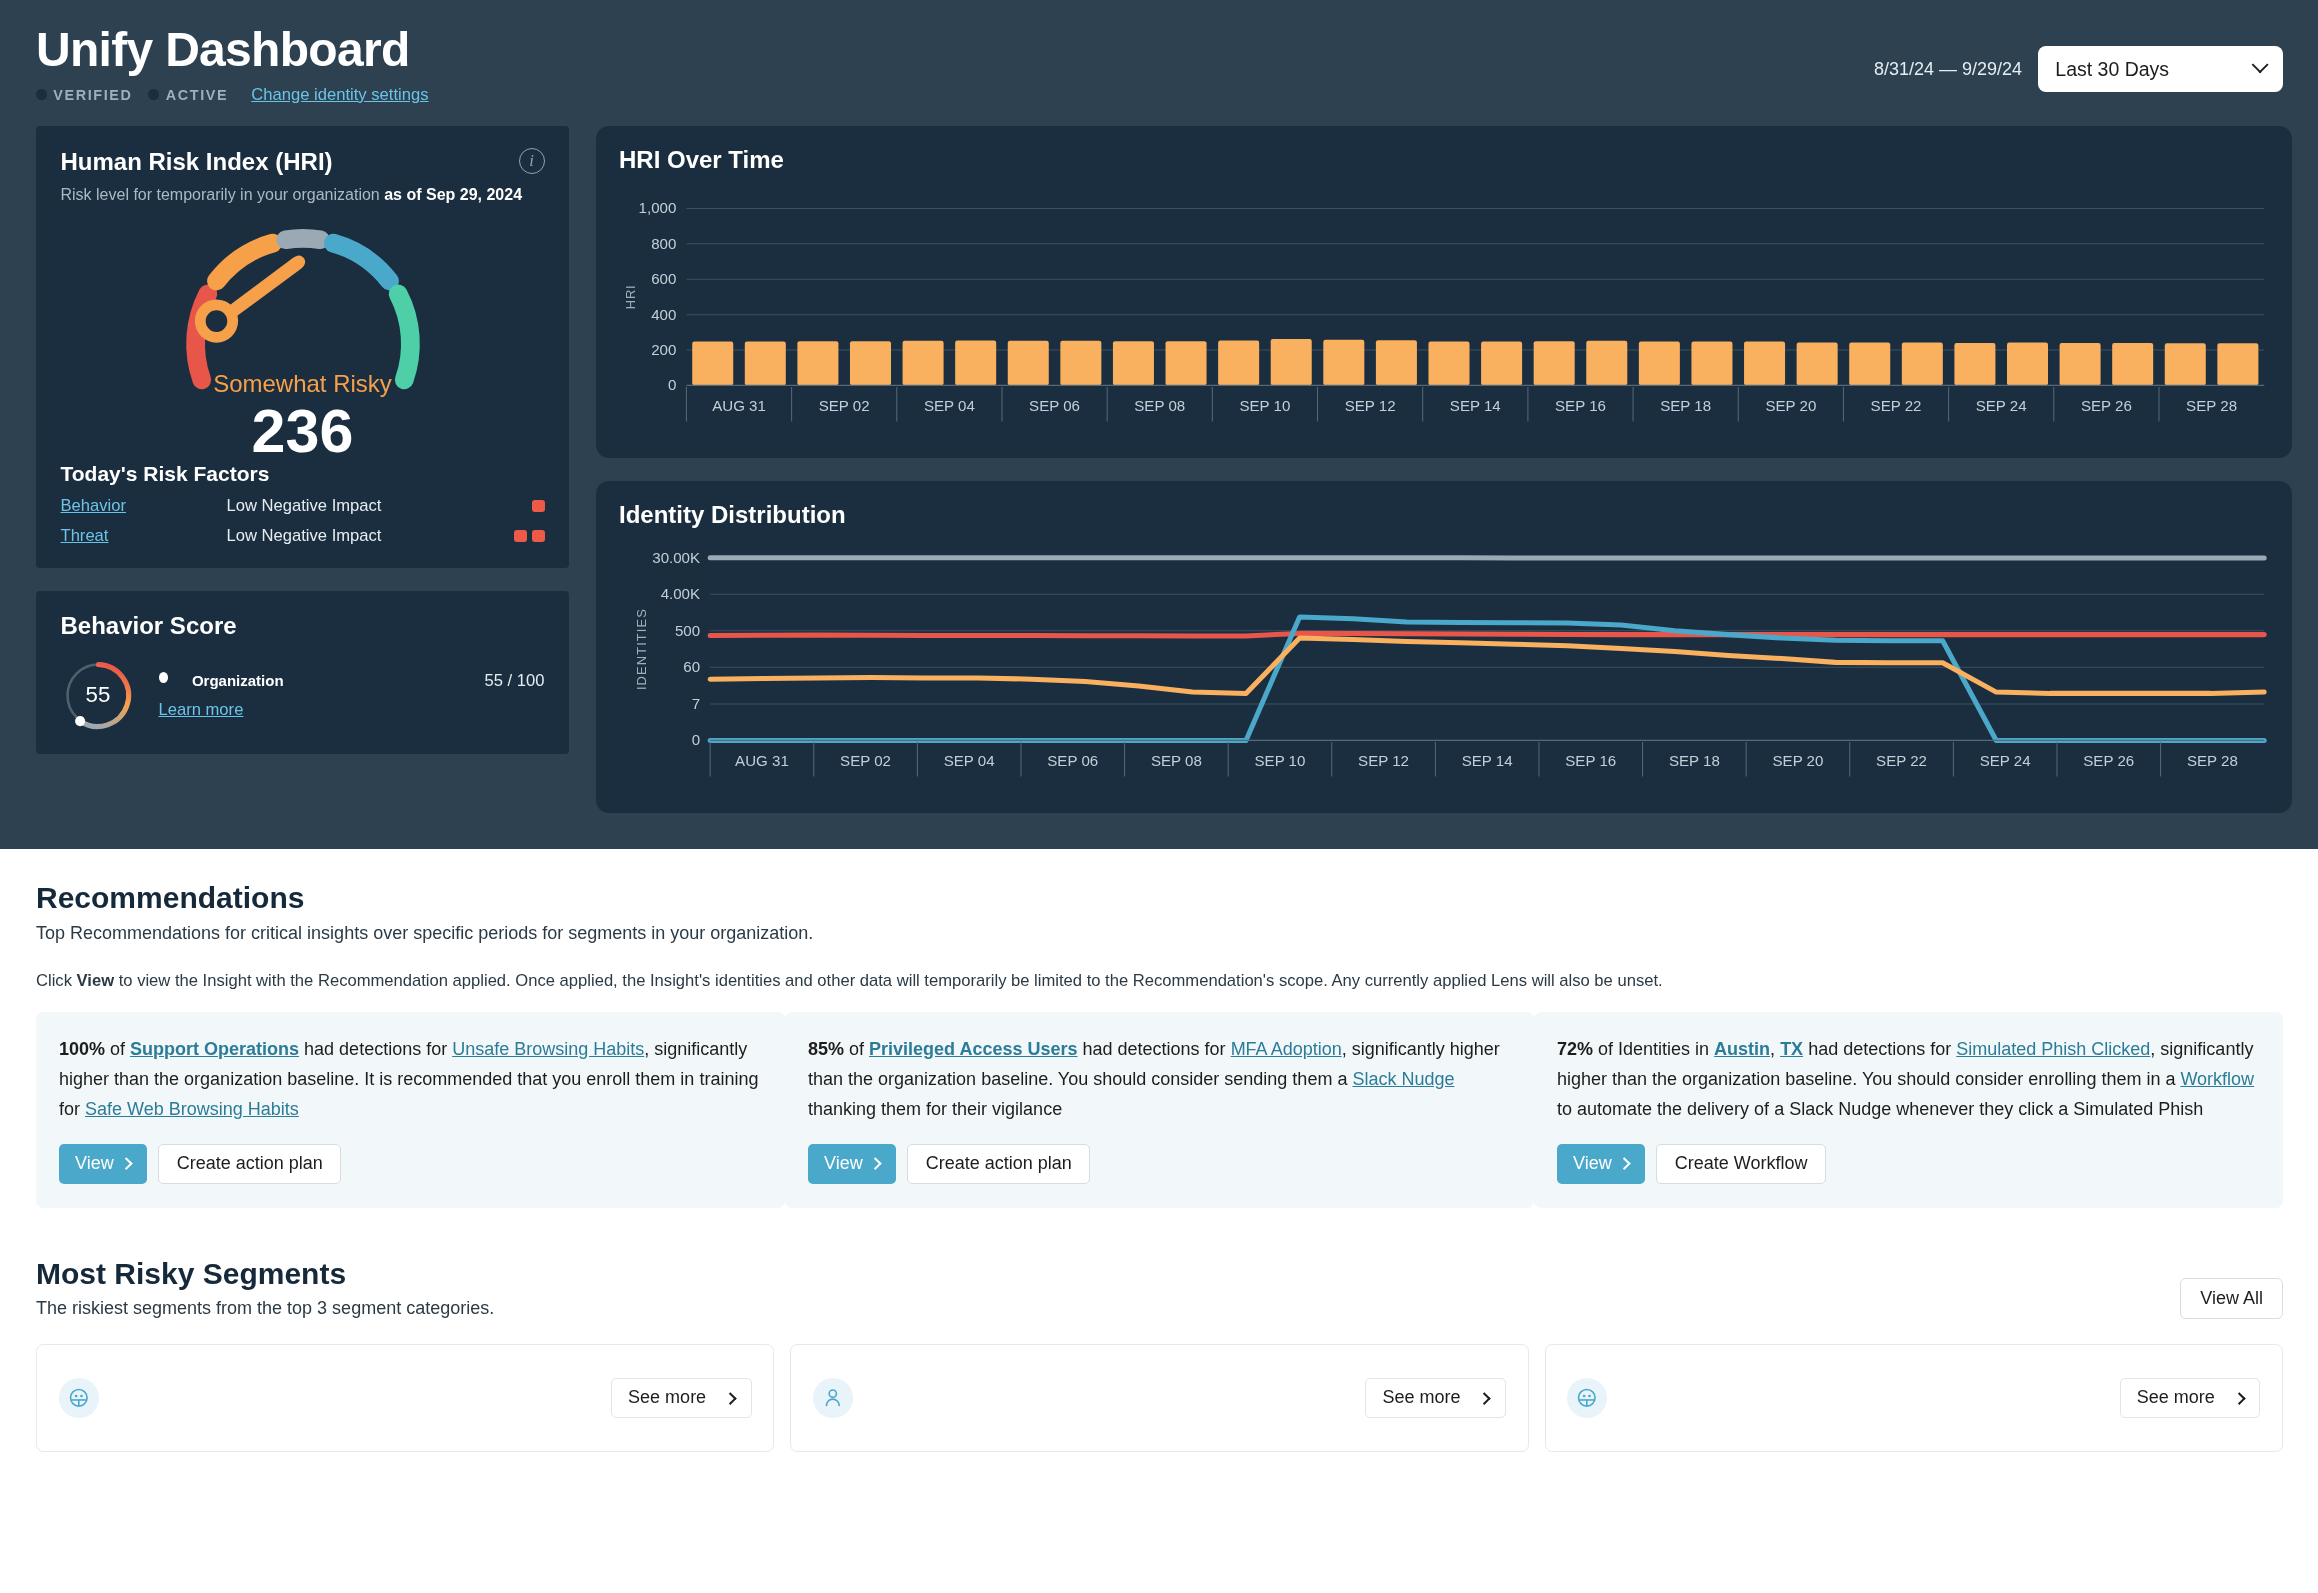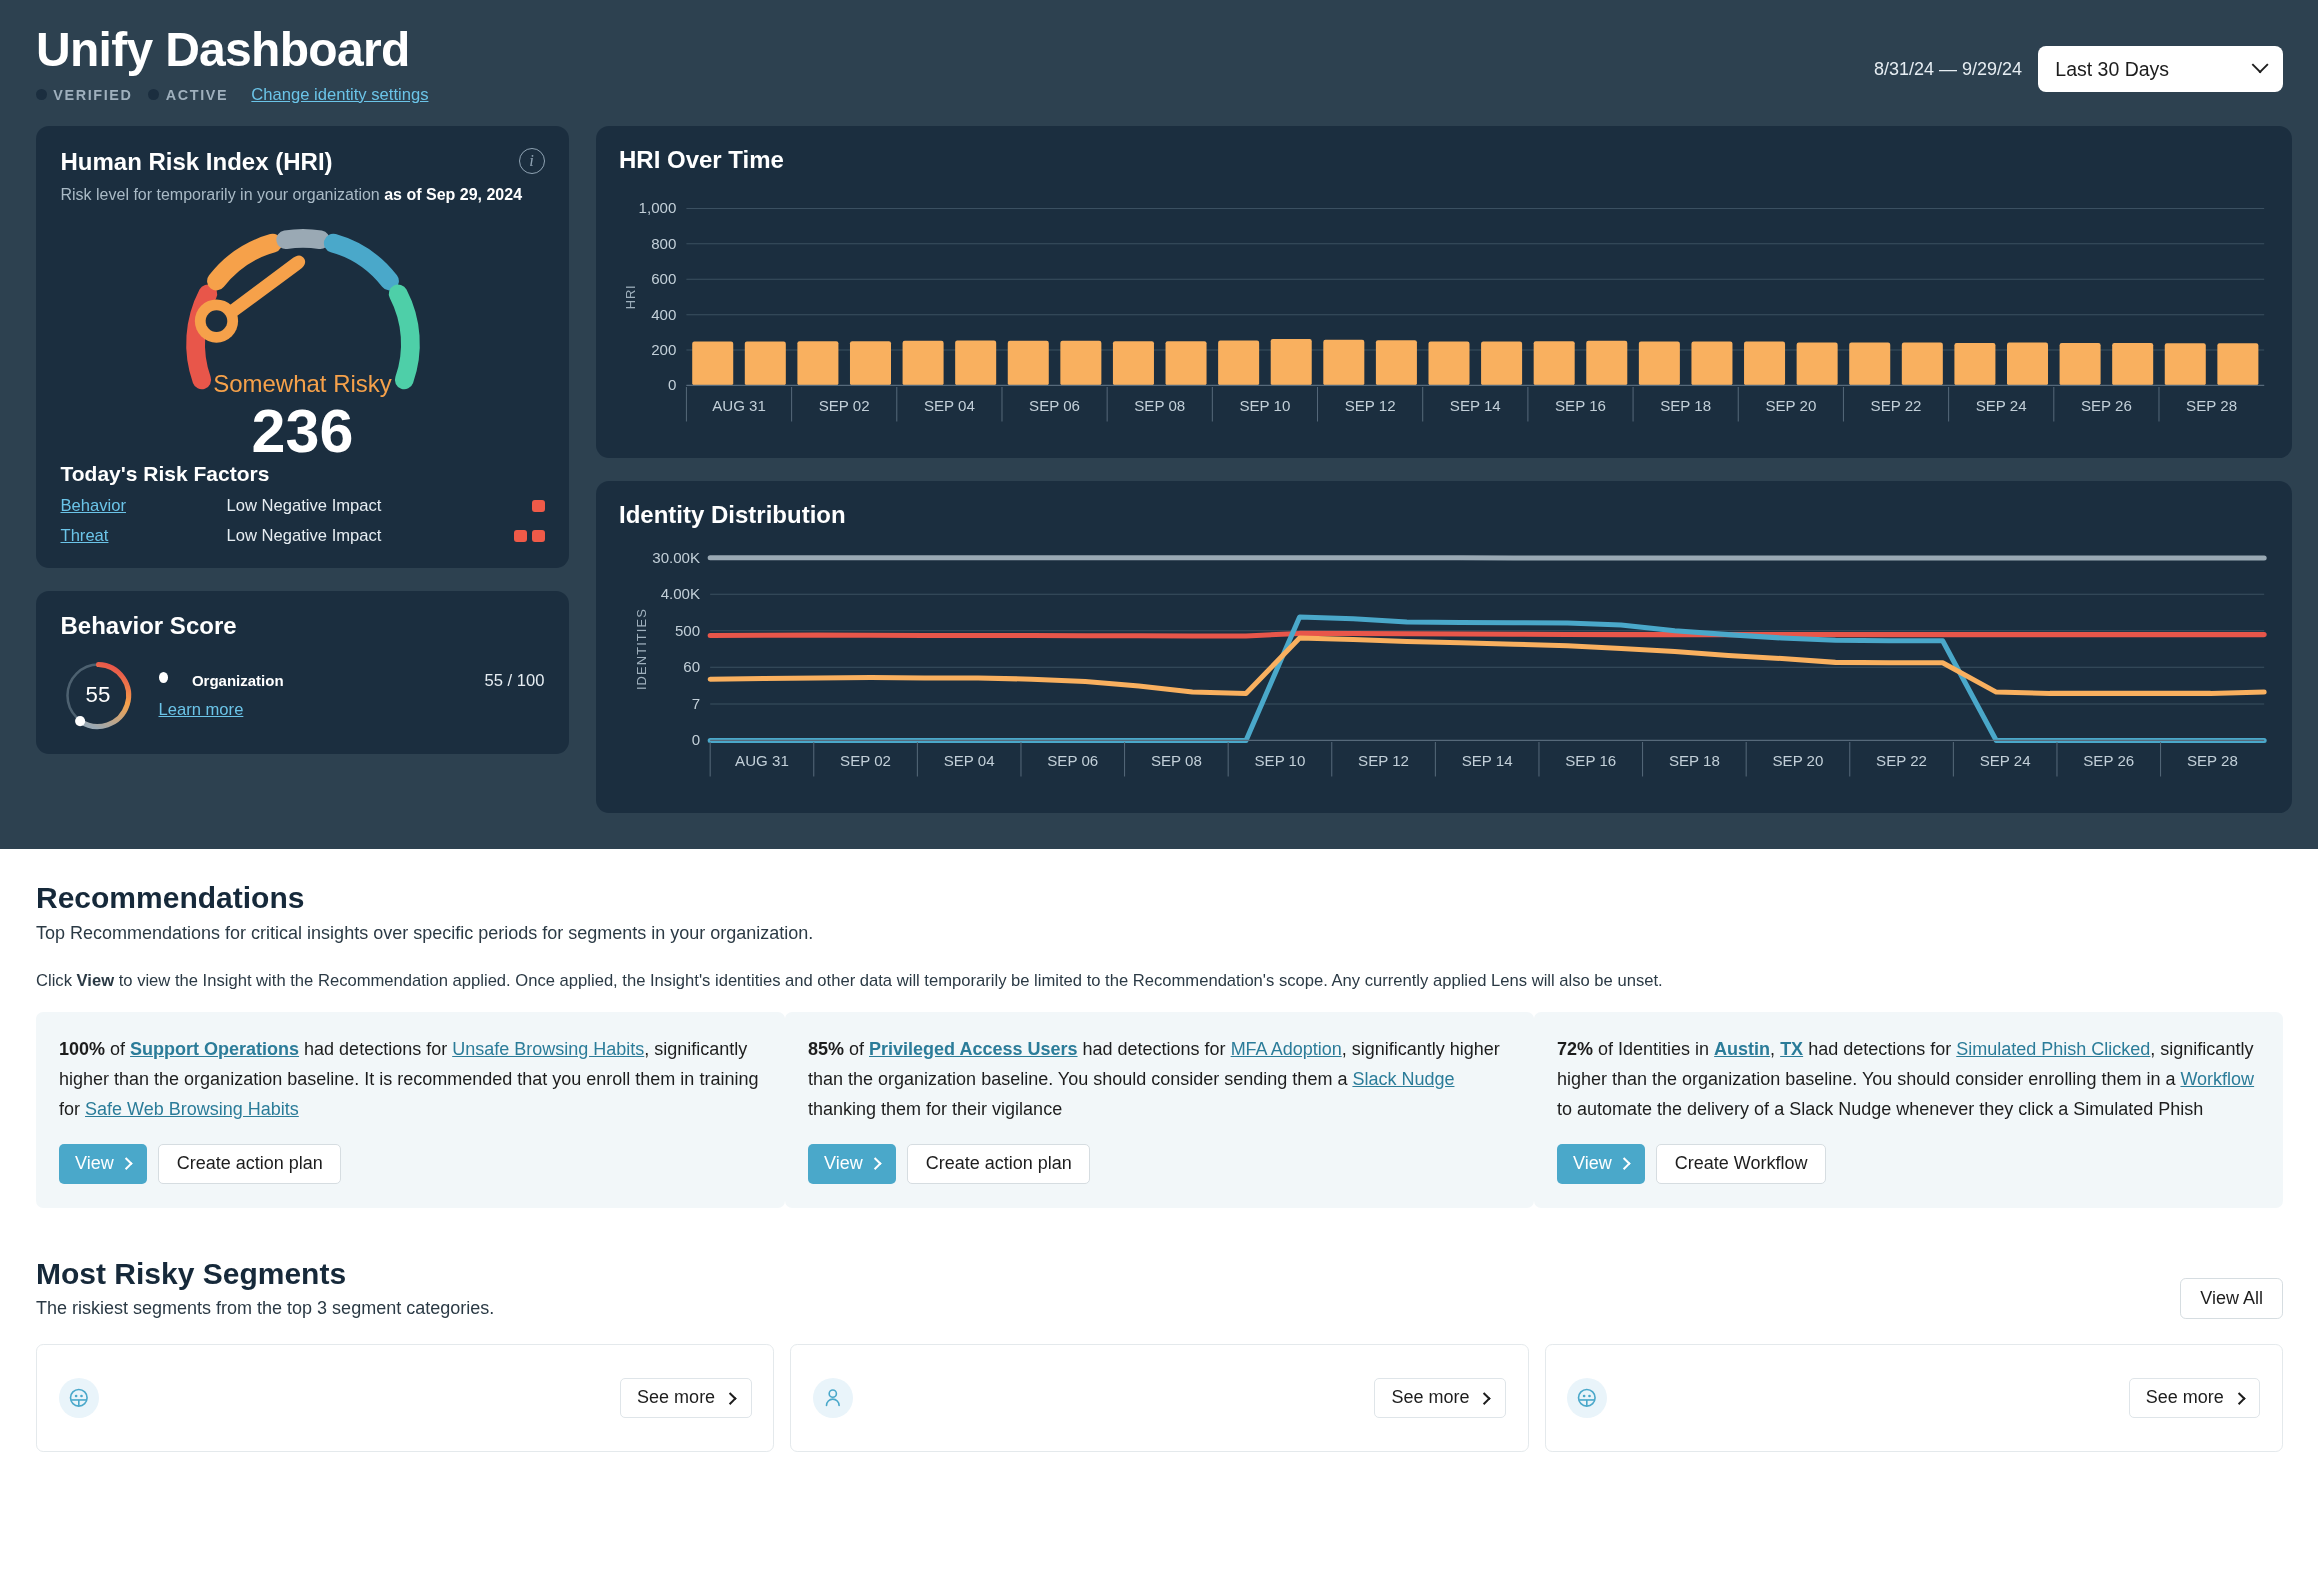--- a/index.html
+++ b/index.html
@@ -52,21 +52,21 @@
   
   .dark-grid {
     display: grid;
     grid-template-columns: 533px 1fr;
     gap: 27px;
     margin-top: 21.6px;
   }
   .left-col { display: flex; flex-direction: column; gap: 23px; }
   .right-col { display: flex; flex-direction: column; gap: 23px; }
   .card {
-    background: #1b2e3f; border-radius: 13px; padding: 21.6px 24.5px;
+    background: #1b2e3f; border-radius: 4px; padding: 21.6px 24.5px;
   }
   .card-title { color: #ffffff; font-size: 24px; font-weight: bold; }
   .card-head { display: flex; align-items: flex-start; justify-content: space-between; }
   .info-icon {
     width: 26px; height: 26px; border: 1.9px solid #8fa3b3; border-radius: 50%;
     color: #8fa3b3; font-size: 16.6px; font-style: italic; font-family: "Liberation Serif", serif;
     display: flex; align-items: center; justify-content: center; cursor: pointer;
     flex: none;
   }
   .card-sub { color: #a9bac6; font-size: 16px; margin-top: 10px; }
@@ -149,21 +149,21 @@
     display: flex; align-items: center; justify-content: space-between;
     height: 108px;
   }
   .seg-icon {
     width: 40px; height: 40px; border-radius: 50%; background: #e9f4fa;
     display: flex; align-items: center; justify-content: center; flex: none;
   }
   .btn-seemore {
     background: #ffffff; border: 0.7px solid #dfe5e9; border-radius: 5px;
     color: #1d1d1d; font-size: 18px; padding: 8.6px 16px;
-    display: flex; align-items: center; gap: 11px; cursor: pointer;
+    display: flex; align-items: center; gap: 20px; cursor: pointer;
   }
 </style>
 </head>
 <body>
 
 <div class="dark-zone">
 
   <div class="header">
     <div class="title-block">
       <div class="page-title">Unify Dashboard</div>

